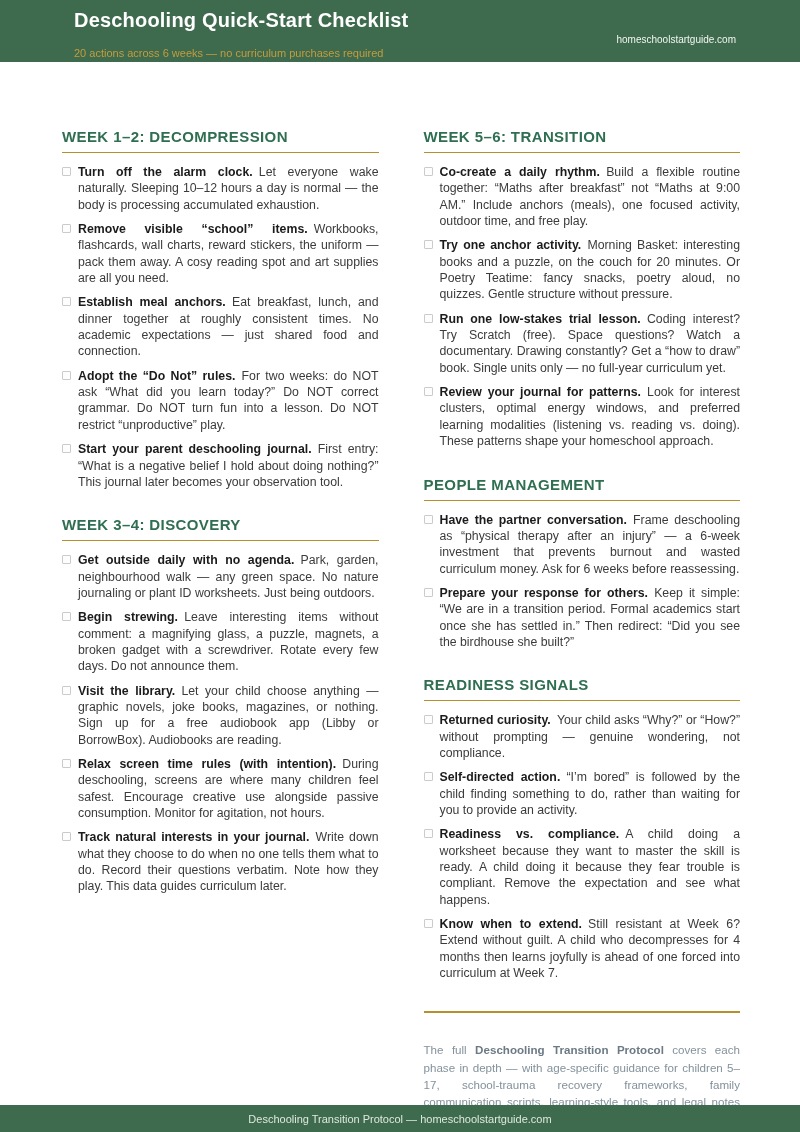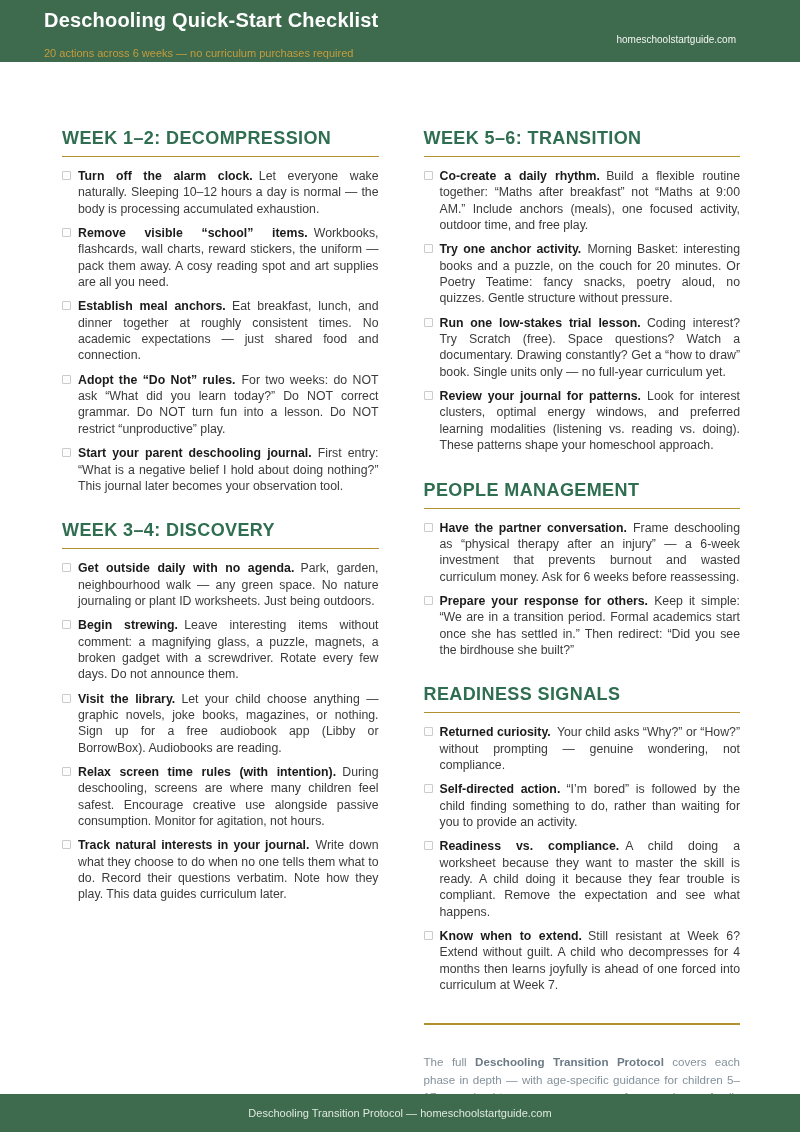--- a/index.html
+++ b/index.html
@@ -7,21 +7,21 @@
   body {
     width: 800px; height: 1132px;
     font-family: "Liberation Sans", "DejaVu Sans", sans-serif;
     position: relative;
     overflow: hidden;
   }
   
   .header {
     position: absolute; top: 0; left: 0; right: 0; height: 62px;
     background: #3e6a4e;
-    padding: 9px 64px 0 44px;
+    padding: 9px 64px 0 74px;
   }
   .header-title {
     color: #ffffff; font-size: 20px; font-weight: 700; letter-spacing: 0.2px;
   }
   .header-sub {
     color: #c59d3c; font-size: 11px; margin-top: 15px;
   }
   .header-site {
     position: absolute; right: 64px; top: 34px;
     color: #f2f6f2; font-size: 10px;
@@ -29,21 +29,21 @@
   
   .page {
     position: absolute; top: 62px; left: 0; right: 0;
     display: flex; gap: 45px;
     padding: 66px 60px 0 62px;
   }
   .col { width: 317px; }
   .section { margin-bottom: 24px; }
   .section + .section { margin-top: 26px; }
   .sec-title {
-    color: #2f6e51; font-size: 18px; font-weight: 700; letter-spacing: 0.4px;
+    color: #2f6e51; font-size: 15px; font-weight: 700; letter-spacing: 0.4px;
     margin-bottom: 7px;
   }
   .sec-rule {
     border: 0; border-top: 1.5px solid #b5902c; margin-bottom: 11px;
   }
   ul.items { list-style: none; }
   ul.items li {
     position: relative;
     padding-left: 16px;
     margin-bottom: 8px;
@@ -63,21 +63,21 @@
   
   .end-rule {
     border: 0; border-top: 2px solid #b5902c; margin: 30px 0 28px 0;
   }
   .endnote {
     color: #83919b; font-size: 11.6px; line-height: 1.48; text-align: justify;
   }
   .endnote .en-bold { font-weight: 700; color: #6b7a85; }
   
   .footer {
-    position: absolute; left: 0; right: 0; bottom: 0; height: 38px;
+    position: absolute; left: 0; right: 0; bottom: 0; height: 27px;
     background: #3e6a4e;
     display: flex; align-items: center; justify-content: center;
   }
   .footer-text { color: #dfe9df; font-size: 11px; }
 </style>
 </head>
 <body>
 
 <div class="header">
   <div class="header-title">Deschooling Quick-Start Checklist</div>

